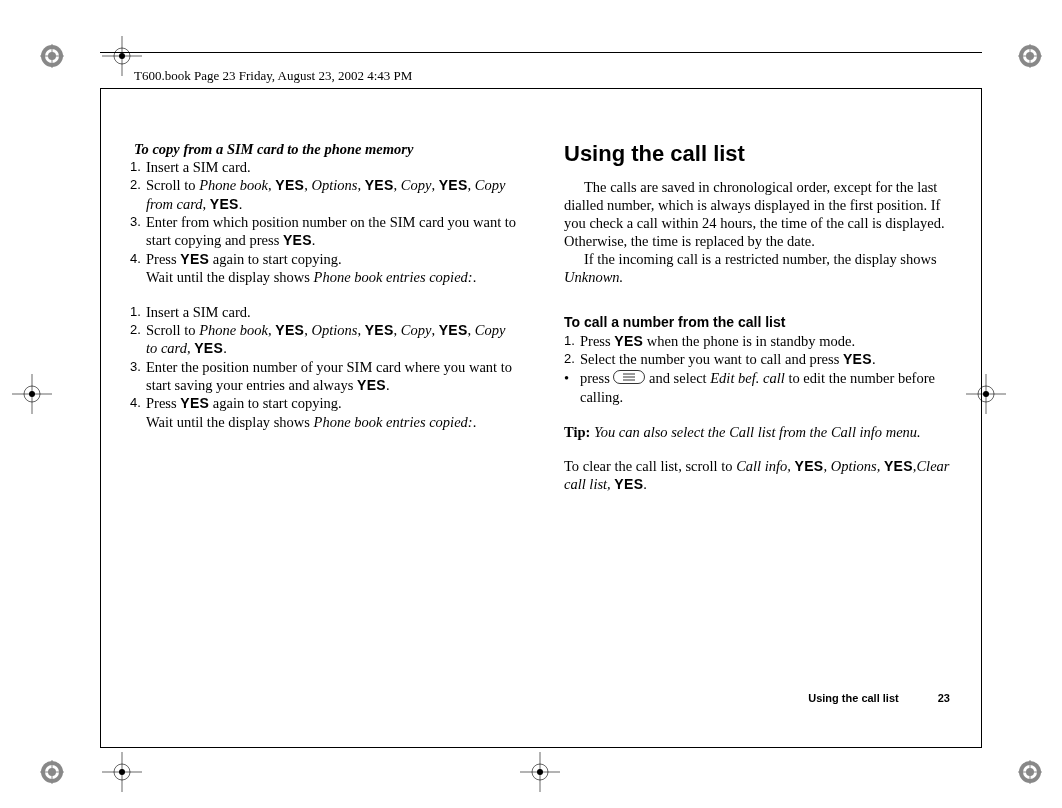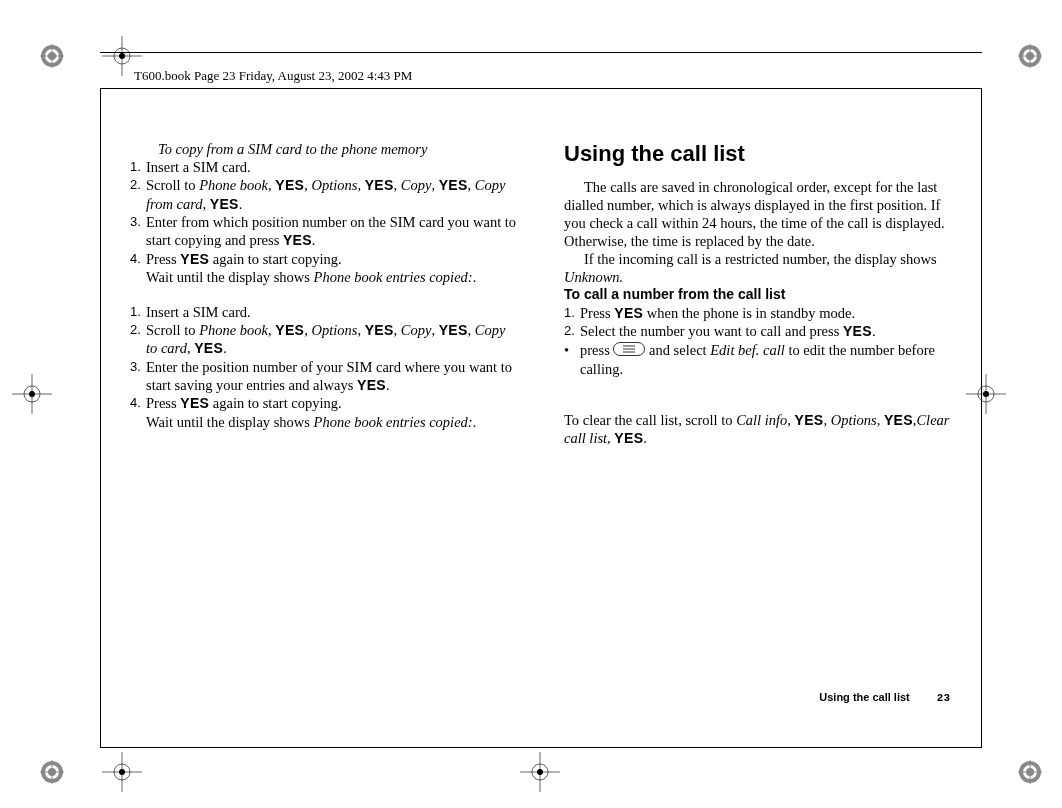--- a/index.html
+++ b/index.html
@@ -52,21 +52,22 @@
     display: flex;
     gap: 46px;
     font-size: 14.5px;
     line-height: 1.25;
   }
   .col {
     flex: 1;
   }
   .sec-title-italic {
     font-style: italic;
-    margin-left: 28px;
+    margin-left: 4px;
+    font-weight: bold;
   }
   .ol {
     margin: 0;
     padding: 0;
   }
   .li {
     display: flex;
   }
   .li .num {
     width: 16px;
@@ -89,21 +90,21 @@
   .h2 {
     font-family: "Helvetica", Arial, sans-serif;
     font-weight: bold;
     font-size: 22px;
     margin-bottom: 10px;
   }
   .h3 {
     font-family: "Helvetica", Arial, sans-serif;
     font-weight: bold;
     font-size: 14px;
-    margin-top: 0;
+    margin-top: 28px;
   }
   .para-indent { text-indent: 20px; }
   .bullet {
     display: flex;
   }
   .bullet .dot {
     width: 16px;
     flex-shrink: 0;
   }
   .key-icon {
@@ -111,21 +112,21 @@
     vertical-align: middle;
   }
   .footer {
     position: absolute;
     bottom: 104px;
     right: 112px;
     font-family: "Helvetica", Arial, sans-serif;
     font-weight: bold;
     font-size: 11px;
   }
-  .footer .pnum { margin-left: 24px; font-family: Liberation Mono, monospace; }
+  .footer .pnum { margin-left: 36px; }
 </style>
 </head>
 <body>
 
 <div class="target" style="top:44px; left:40px;">
   <svg viewBox="0 0 24 24">
       <circle cx="12" cy="12" r="11" fill="#888"></circle>
       <circle cx="12" cy="12" r="7" fill="#fff"></circle>
       <circle cx="12" cy="12" r="4" fill="#888"></circle>
       <line x1="0" y1="12" x2="24" y2="12" stroke="#888"></line>
@@ -270,20 +271,21 @@
         <div class="txt"><span>press </span><span class="key-icon"><svg width="32" height="14" viewBox="0 0 32 14">
                 <rect x="0.5" y="0.5" width="31" height="13" rx="6.5" fill="none" stroke="#000" stroke-width="0.8"></rect>
                 <line x1="10" y1="4" x2="22" y2="4" stroke="#000" stroke-width="0.8"></line>
                 <line x1="10" y1="7" x2="22" y2="7" stroke="#000" stroke-width="0.8"></line>
                 <line x1="10" y1="10" x2="22" y2="10" stroke="#000" stroke-width="0.8"></line>
               </svg></span><span> and select </span><span class="italic">Edit bef. call</span><span> to edit the number before calling.</span></div>
       </div>
     </div>
 
     <div class="block-gap"></div>
+    <div><b>Tip:</b><span class="italic"> You can also select the Call list from the Call info menu.</span></div>
 
     <div class="block-gap"></div>
     <div><span>To clear the call list, scroll to </span><span class="italic">Call info, </span><span class="sc">YES</span><span class="italic">, Options, </span><span class="sc">YES</span><span class="italic">,</span><span class="italic">Clear call list, </span><span class="sc">YES</span><span>.</span></div>
   </div>
 </div>
 
 <div class="footer">
   <span>Using the call list</span>
   <span class="pnum">23</span>
 </div>

